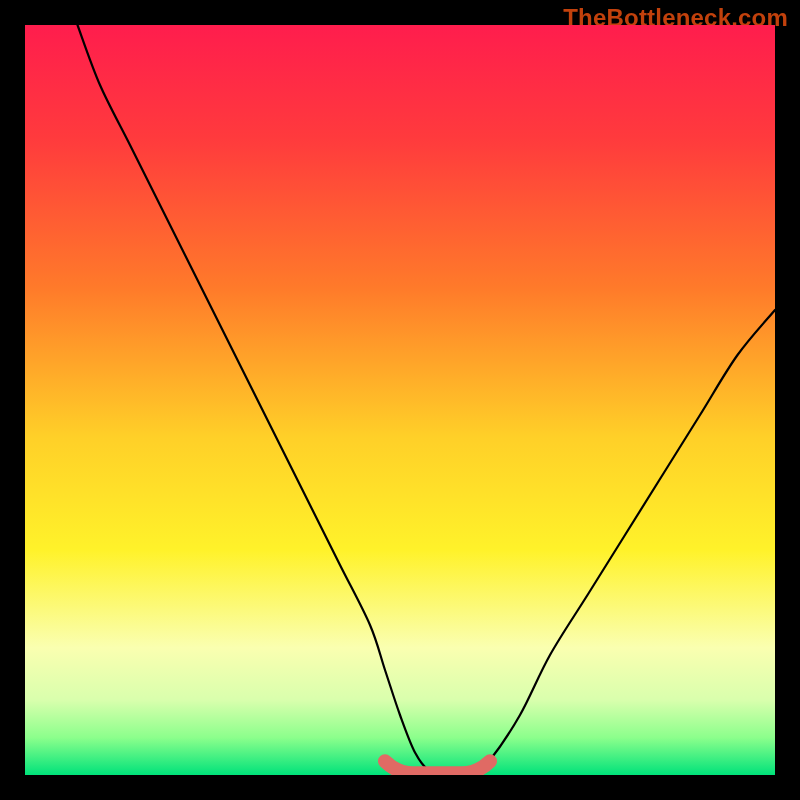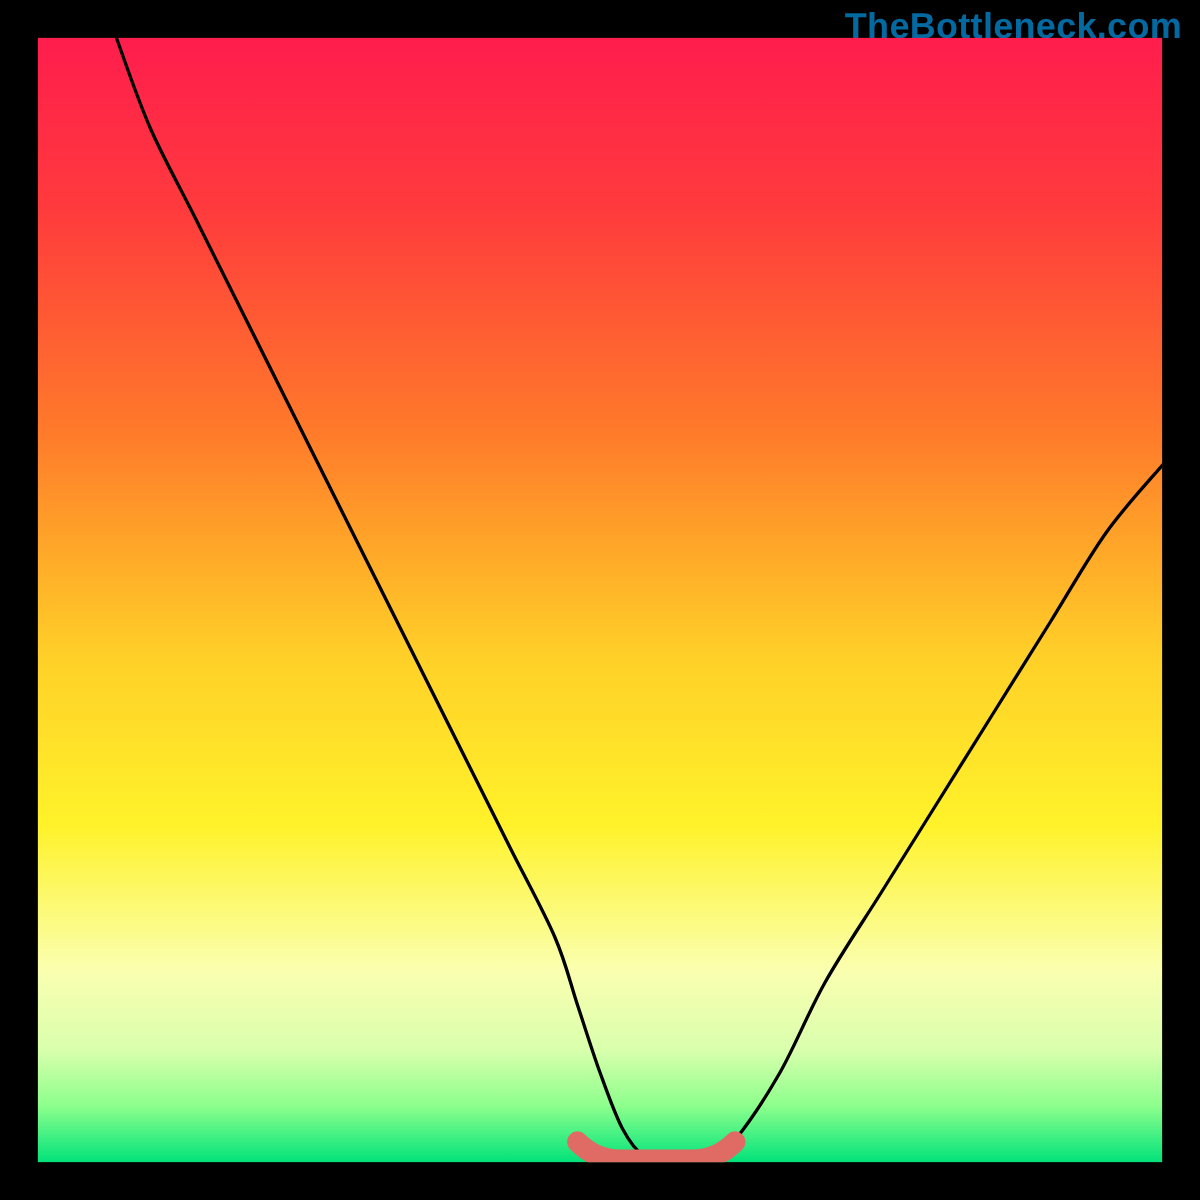--- a/index.html
+++ b/index.html
@@ -29,21 +29,21 @@
     width: 750px;
     height: 750px;
   }
   .watermark {
     position: absolute;
     top: 4px;
     right: 12px;
     font-family: Arial, Helvetica, sans-serif;
     font-size: 24px;
     font-weight: 600;
-    color: #0369a1;
+    color: #c2410c;
     letter-spacing: 0.2px;
     user-select: none;
   }
 </style>
 </head>
 <body>
 
 <div class="stage">
 
   <div class="watermark">TheBottleneck.com</div>

